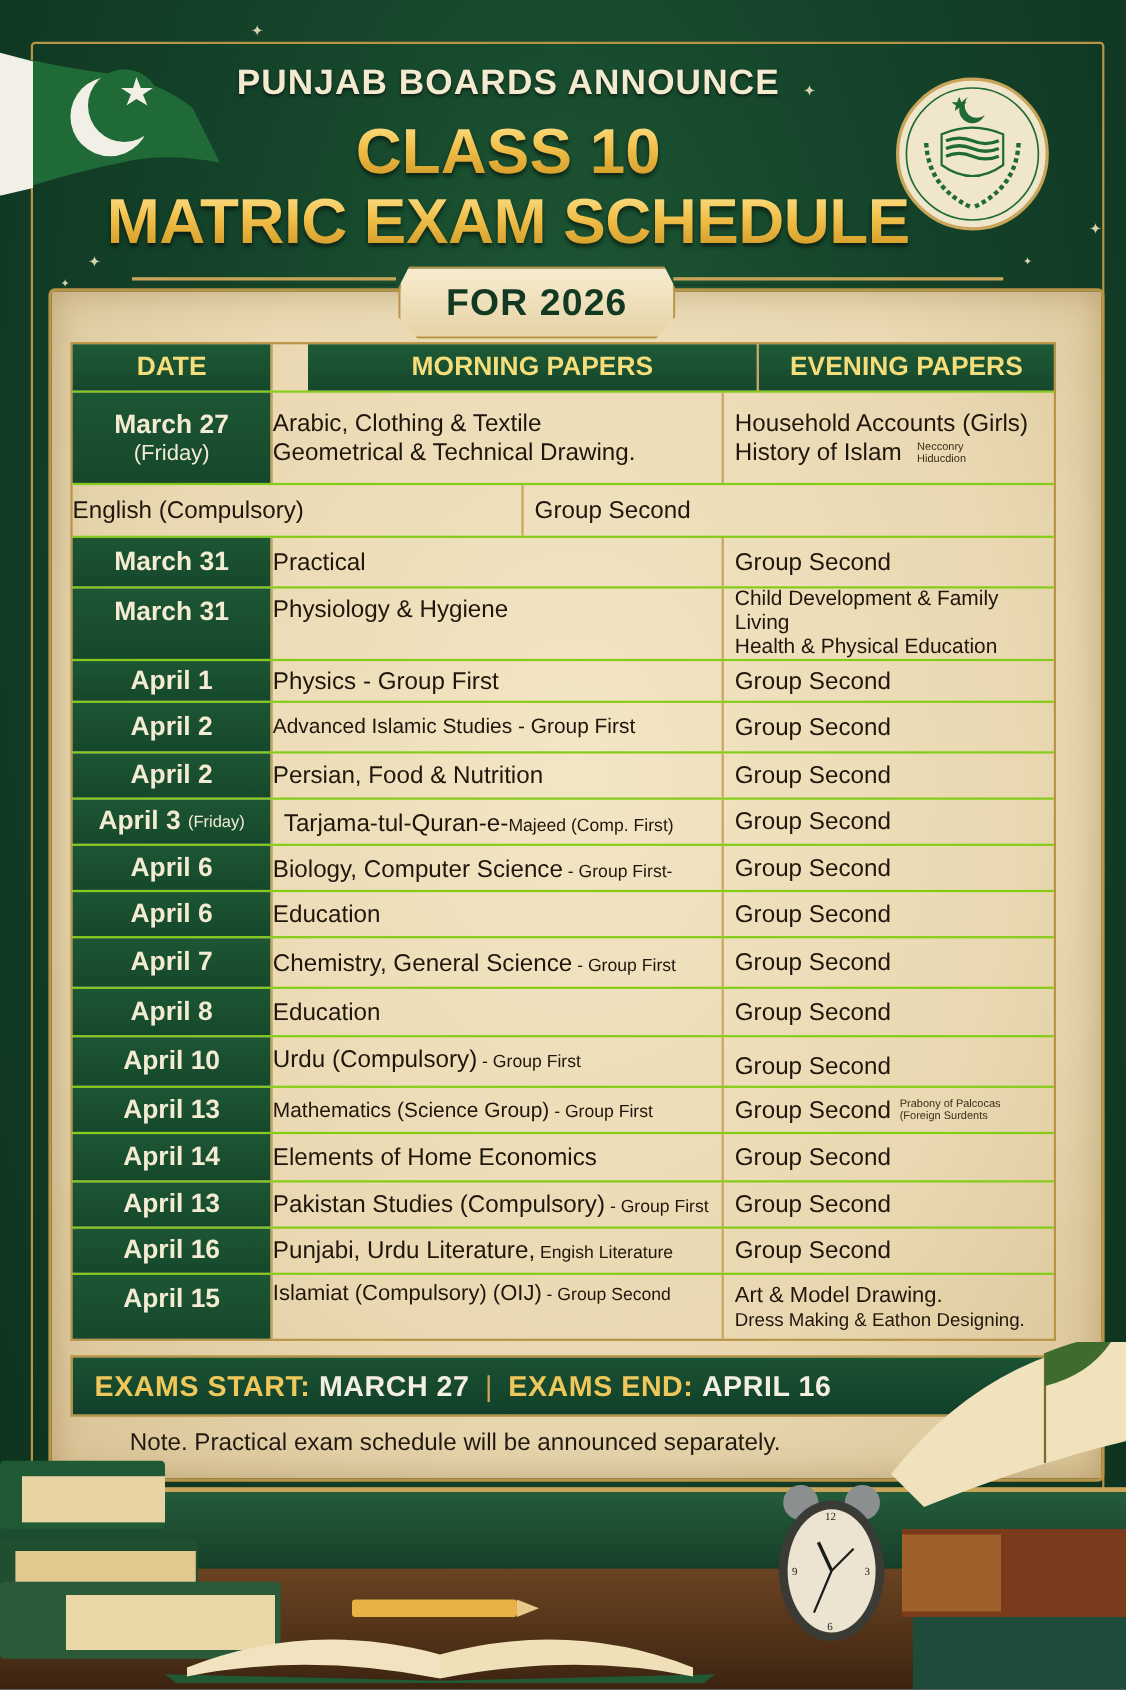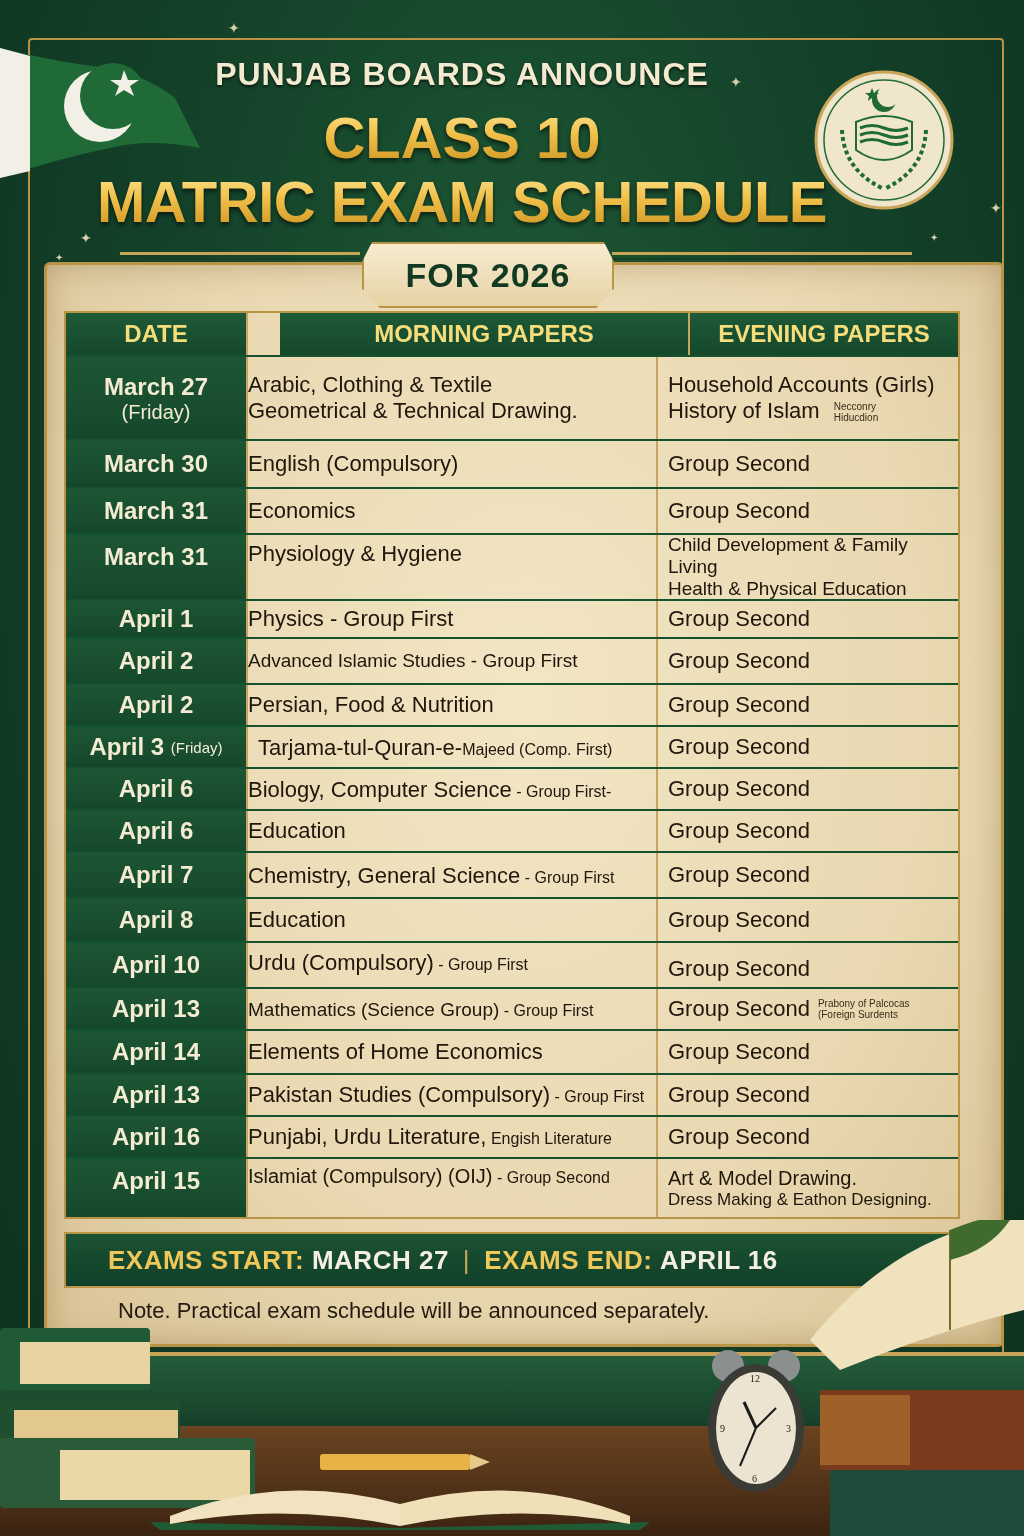--- a/index.html
+++ b/index.html
@@ -63,21 +63,21 @@
     clip-path: polygon(4% 0, 96% 0, 100% 30%, 100% 70%, 93% 100%, 7% 100%, 0 70%, 0 30%);
     display: flex; align-items: center; justify-content: center;
     font-size: 34px; font-weight: bold; color: #123a22; letter-spacing: 1px;
   }
 
   
   .table {
     position: absolute; left: 64px; top: 311px; width: 896px;
     border: 2px solid #b99446;
   }
-  .row { display: flex; border-bottom: 2px solid #14532d; }
+  .row { display: flex; border-bottom: 2px solid #84cc16; }
   .row:last-child { border-bottom: none; }
   .cell { display: flex; flex-direction: column; justify-content: center; }
   .c-date {
     width: 182px; flex: none; text-align: center; align-items: center;
     background: linear-gradient(180deg, #1d5634, #15482b);
     color: #f3ecd3; font-size: 24px; font-weight: bold;
     border-right: 2px solid #c7a460;
   }
   .c-date .sub { font-size: 20px; font-weight: normal; }
   .c-date .inline-sub { font-size: 15px; font-weight: normal; }
@@ -97,21 +97,21 @@
     padding: 0;
   }
   .header-row .c-date { border-right: 2px solid #c7a460; }
   .header-row .c-morn { border-right: 2px solid #c7a460; margin-left: 32px; }
 
   
   .footer-banner {
     position: absolute; left: 64px; top: 1232px; width: 896px; height: 56px;
     background: linear-gradient(180deg, #1b5232, #11402a);
     border: 2px solid #b99446;
-    display: flex; align-items: center; padding-left: 42px;
+    display: flex; align-items: center; padding-left: 20px;
     font-size: 26px; font-weight: bold; letter-spacing: .5px;
   }
   .gold { color: #f0c75a; }
   .white { color: #f4efe0; }
   .sep { color: #c9a55a; margin: 0 14px; font-weight: normal; }
 
   .note {
     position: absolute; left: 118px; top: 1298px; font-size: 22px; color: #221a10;
   }
 
@@ -196,28 +196,27 @@
           <span>History of Islam</span>
           <span class="note-tiny">
             <span>Necconry</span><br>
             <span>Hiducdion</span>
           </span>
         </span>
       </div>
     </div>
 
     <div class="row" style="height:48px">
-      <div class="cell c-date">March 30</div>
       <div class="cell c-morn">English (Compulsory)</div>
       <div class="cell c-eve">Group Second</div>
     </div>
 
     <div class="row" style="height:46px">
       <div class="cell c-date">March 31</div>
-      <div class="cell c-morn">Economics</div>
+      <div class="cell c-morn">Practical</div>
       <div class="cell c-eve">Group Second</div>
     </div>
 
     <div class="row" style="height:66px">
       <div class="cell c-date" style="justify-content:flex-start;padding-top:8px">March 31</div>
       <div class="cell c-morn" style="justify-content:flex-start;padding-top:6px">Physiology &amp; Hygiene</div>
       <div class="cell c-eve small">
         <span>Child Development &amp; Family Living</span>
         <span>Health &amp; Physical Education</span>
       </div>

